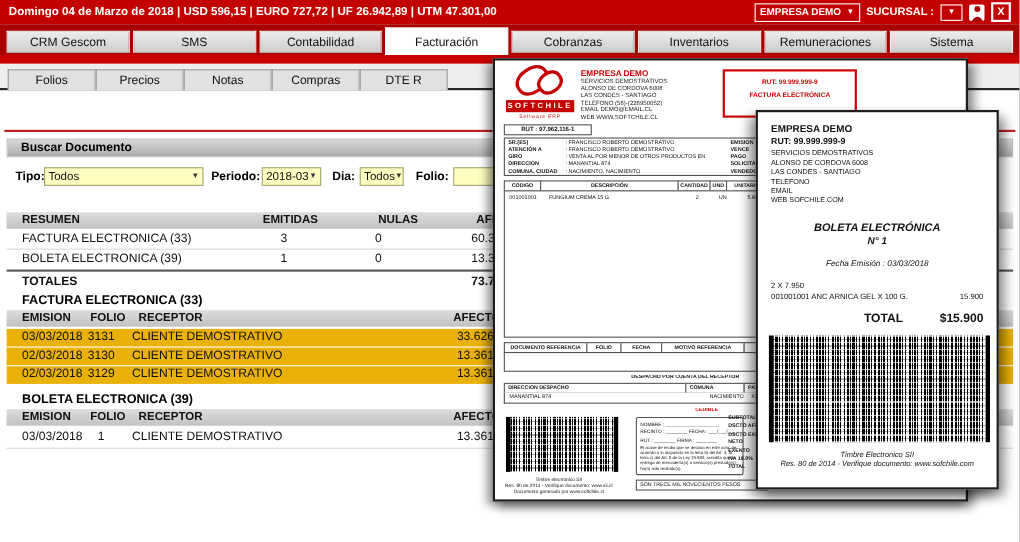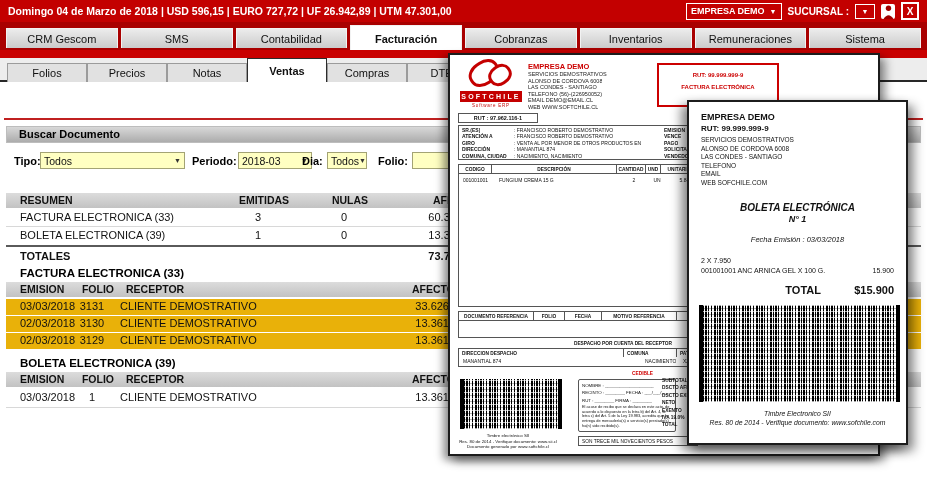--- a/index.html
+++ b/index.html
@@ -20,21 +20,21 @@
   .icon-box{width:14px;height:15px;background:#fff;border-radius:2px;display:flex;align-items:flex-end;justify-content:center;cursor:pointer;overflow:hidden;}
   .close-box{width:14px;height:14px;border:2px solid #fff;color:#fff;font-weight:bold;font-size:10px;
              display:flex;align-items:center;justify-content:center;cursor:pointer;}
 
   
   .menubar{position:absolute;left:0;top:22px;width:927px;height:28px;background:#A90000;
            display:flex;gap:3px;padding:3px 6px 0;box-sizing:border-box;align-items:flex-start;}
   .mtab{flex:1;height:19px;margin-top:3px;background:linear-gradient(#ECECEC,#CBCBCB);
         border:1px solid #F2F2F2;border-bottom:none;display:flex;align-items:center;justify-content:center;
         font-size:11px;color:#111;cursor:pointer;white-space:nowrap;overflow:hidden;}
-  .mtab.active{height:25px;margin-top:0;background:#fff;font-weight:bold;}
+  .mtab.active{height:25px;margin-top:0;background:#fff;font-weight:normal;}
   .redstrip{position:absolute;left:0;top:50px;width:927px;height:8px;background:#C90000;}
 
   
   .subbar{position:absolute;left:0;top:58px;width:927px;height:24px;background:#EDEDED;
           border-bottom:2px solid #282828;display:flex;padding-left:7px;box-sizing:border-box;align-items:flex-start;}
   .stab{width:78px;height:18px;margin-top:5px;background:#E1E1E1;border:1px solid #9B9B9B;border-bottom:none;
         display:flex;align-items:center;justify-content:center;font-size:11px;cursor:pointer;white-space:nowrap;overflow:hidden;}
   .stab.active{height:23px;margin-top:0;background:#fff;font-weight:bold;border:1px solid #2C2C2C;border-bottom:none;}
 
   
@@ -128,50 +128,49 @@
     <div class="mtab">Inventarios</div>
     <div class="mtab">Remuneraciones</div>
     <div class="mtab">Sistema</div>
   </div>
   <div class="redstrip"></div>
 
   <div class="subbar">
     <div class="stab">Folios</div>
     <div class="stab">Precios</div>
     <div class="stab">Notas</div>
-    <div class="stab active">Ventas</div>
     <div class="stab">Compras</div>
     <div class="stab">DTE R</div>
   </div>
 
   <div class="red-rule"></div>
 
   <div class="section-bar">Buscar Documento</div>
   <span class="flabel" style="left:14px">Tipo:</span>
   <div class="ysel" style="left:40px;width:145px">
     <span>Todos</span>
     <span class="caret">▼</span>
   </div>
   <span class="flabel" style="left:192px">Periodo:</span>
-  <div class="ysel" style="left:238px;width:74px">
+  <div class="ysel" style="left:238px;width:54px">
     <span>2018-03</span>
     <span class="caret">▼</span>
   </div>
   <span class="flabel" style="left:302px">Dia:</span>
   <div class="ysel" style="left:327px;width:40px">
     <span>Todos</span>
     <span class="caret">▼</span>
   </div>
   <span class="flabel" style="left:378px">Folio:</span>
   <div class="yinput" style="left:412px;width:130px"></div>
 
   <div class="gridhead" style="top:193px">
     <span style="left:14px">RESUMEN</span>
     <span style="left:226px;width:64px;text-align:center">EMITIDAS</span>
-    <span style="left:314px;width:60px;text-align:center">NULAS</span>
+    <span style="left:314px;width:60px;text-align:right">NULAS</span>
     <span style="left:398px;width:72px;text-align:right">AFECTO</span>
   </div>
   <div>
     <span class="cell" style="left:20px;top:210px">FACTURA ELECTRONICA (33)</span>
     <span class="cell cellc" style="left:226px;top:210px;width:64px">3</span>
     <span class="cell cellc" style="left:314px;top:210px;width:60px">0</span>
     <span class="cell cellr" style="left:362px;top:210px;width:100px">60.348</span>
   </div>
   <div class="rowline" style="top:226px"></div>
   <div>

